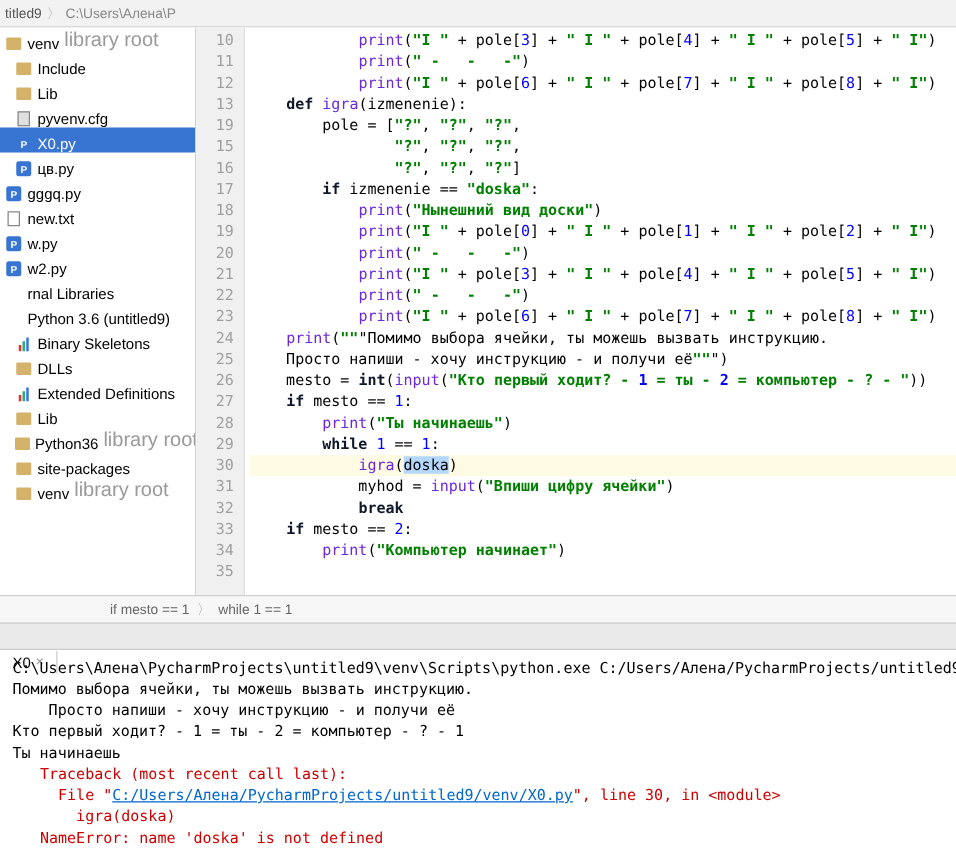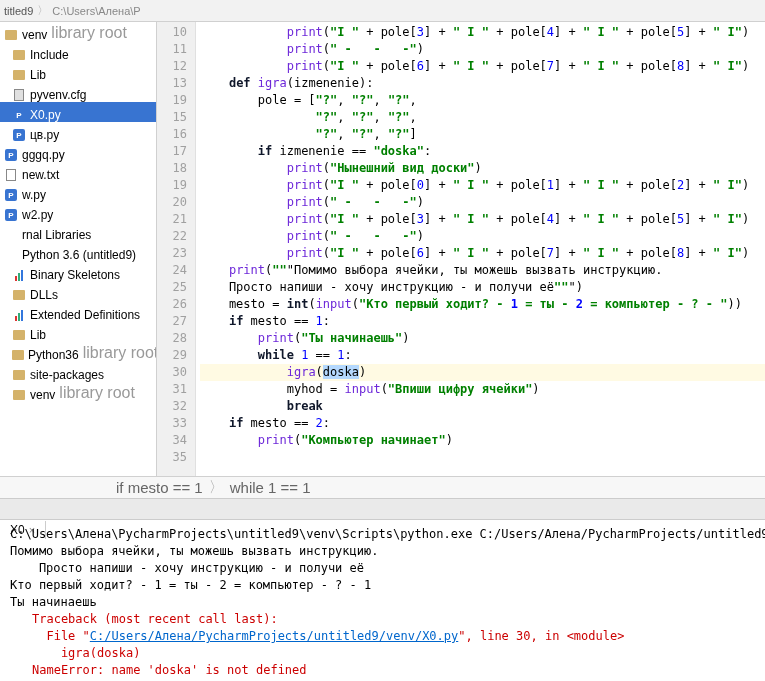--- a/index.html
+++ b/index.html
@@ -22,21 +22,21 @@
 .editor-wrap { flex:1; display:flex; background:#fff; }
 .gutter { width:39px; background:#f0f0f0; color:#a0a0a0; text-align:right; padding-right:8px; font-family:Consolas,monospace; font-size:12px; line-height:17px; border-right:1px solid #e0e0e0; padding-top:2px; }
 .code { flex:1; font-family:Consolas,monospace; font-size:12px; line-height:17px; white-space:pre; overflow:hidden; padding-top:2px; padding-left:4px; }
 .code .line { height:17px; }
 .code .line.mark { background:#fffae3; }
 .kw { color:#0f172a; font-weight:bold; }
 .fn { color:#6d28d9; }
 .str { color:#008000; font-weight:bold; }
 .num { color:#0000ff; }
 .sel-tok { background:#b4d8fd; }
-.breadcrumb { height:22px; background:#f7f7f7; border-top:1px solid #d0d0d0; display:flex; align-items:center; padding-left:116px; font-size:15px; color:#666; }
+.breadcrumb { height:22px; background:#f7f7f7; border-top:1px solid #d0d0d0; display:flex; align-items:center; padding-left:88px; font-size:11px; color:#666; }
 .breadcrumb .sep { margin:0 6px; color:#aaa; }
 .run-tab { height:22px; background:#eaeaea; border-top:1px solid #ccc; border-bottom:1px solid #ccc; display:flex; align-items:center; font-size:12px; }
 .run-tab .tab { padding:2px 10px; background:#fff; border-right:1px solid #ccc; display:flex; align-items:center; gap:4px;margin-top:41px; }
 .close-x { color:#888; font-size:11px; cursor:pointer; }
 .console { font-family:Consolas,monospace; font-size:12px; line-height:17px; white-space:pre; padding:6px 10px; height:183px; overflow:hidden; }
 .console .err { color:#c00;margin-left:22px; }
 .console .link { color:#06c; text-decoration:underline; }
 </style>
 </head>
 <body>

